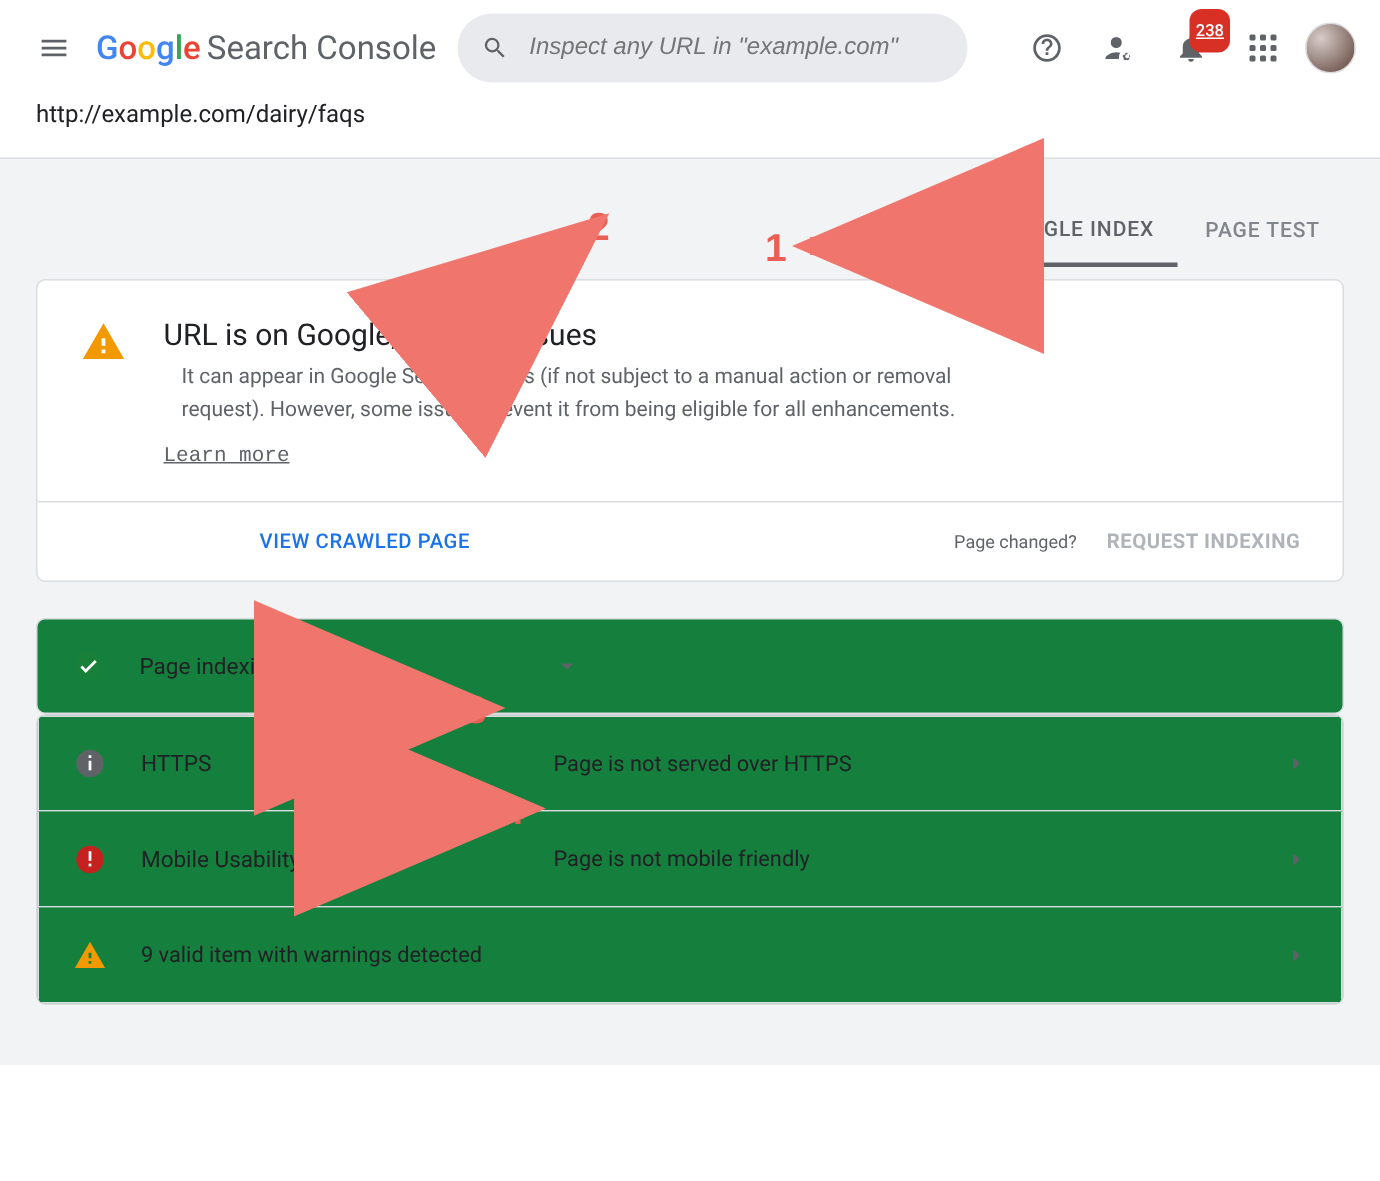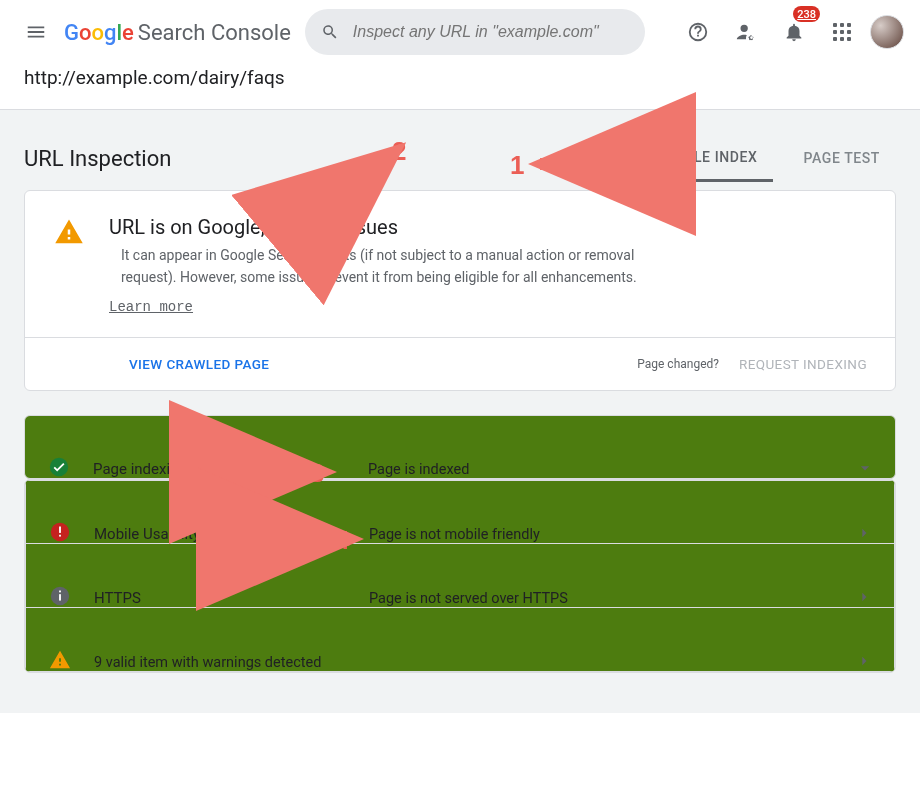--- a/index.html
+++ b/index.html
@@ -24,49 +24,49 @@
   
   .topbar{display:flex;align-items:center;height:64px;padding:0 16px;gap:8px;}
   .iconbtn{width:40px;height:40px;border-radius:50%;display:flex;align-items:center;justify-content:center;color:var(--muted);cursor:pointer;}
   .logo{display:flex;align-items:center;gap:4px;font-size:22px;}
   .logo .g{font-weight:500;}
   .logo .sc{color:var(--muted);font-weight:400;}
   .g1{color:#4285F4}.g2{color:#EA4335}.g3{color:#FBBC05}.g4{color:#4285F4}.g5{color:#34A853}.g6{color:#EA4335}
   .searchpill{flex:0 0 340px;height:46px;background:var(--pill);border-radius:23px;display:flex;align-items:center;padding:0 16px;gap:12px;color:var(--muted);margin-left:6px;}
   .searchpill input{border:none;background:transparent;outline:none;font-size:16px;font-style:italic;color:var(--muted);width:100%;}
   .spacer{flex:1;}
-  .badge{position:absolute;top:-6px;right:-6px;min-width:22px;height:16px;padding:0 4px;background:#d93025;color:#fff;font-size:11px;font-weight:500;border-radius:8px;display:flex;align-items:center;justify-content:center;text-decoration:underline;}
+  .badge{position:absolute;top:-6px;right:-6px;min-width:22px;height:29px;padding:0 4px;background:#d93025;color:#fff;font-size:11px;font-weight:500;border-radius:8px;display:flex;align-items:center;justify-content:center;text-decoration:underline;}
   .apps-icon{display:grid;grid-template-columns:repeat(3,4px);grid-template-rows:repeat(3,4px);gap:3px;}
   .apps-icon span{width:4px;height:4px;background:var(--muted);border-radius:1px;}
   .avatar{width:34px;height:34px;border-radius:50%;background:radial-gradient(circle at 30% 30%,#d7ccc8,#5d4037);border:1px solid var(--line);}
-  .urlline{padding:2px 24px 20px;font-size:19px;}
+  .urlline{padding:2px 24px 20px;font-size:16px;}
   .divider{height:1px;background:var(--line);}
 
   
   .page{background:var(--page-bg);padding:16px 24px 40px;}
   .titlerow{display:flex;align-items:center;height:64px;}
   .pagetitle{font-size:22px;font-weight:400;color:var(--text);}
-  .tabs{margin-left:auto;display:flex;gap:14px;}
+  .tabs{margin-left:auto;display:flex;gap:2px;}
   .tab{padding:0 16px;height:48px;display:flex;align-items:center;font-size:14px;font-weight:500;letter-spacing:.6px;color:var(--light);cursor:pointer;}
   .tab.active{color:var(--grey);border-bottom:3px solid var(--grey);}
 
   .card{background:#fff;border:1px solid var(--line);border-radius:6px;overflow:hidden;}
   .statuscard{margin-bottom:24px;}
   .statuscard .top{display:flex;gap:24px;padding:24px 28px 22px;border-bottom:1px solid var(--line);}
   .stat-icon{flex:0 0 32px;display:flex;justify-content:center;padding-top:2px;}
   .stat-body h2{margin:0 0 6px;font-size:20px;font-weight:400;}
   .stat-body p{margin:0 12px 8px;color:var(--muted);font-size:14px;line-height:1.55;max-width:560px;}
   .stat-body a{color:var(--muted);font-size:14px;font-family:Liberation Mono, monospace;}
   .statuscard .bottom{display:flex;align-items:center;padding:18px 28px;gap:20px;}
-  .linkbtn{color:#1a73e8;font-size:13.5px;font-weight:500;letter-spacing:.4px;cursor:pointer;}
+  .linkbtn{color:#1a73e8;font-size:13.5px;font-weight:500;letter-spacing:.4px;cursor:pointer;margin-left:44px;}
   .statuscard .bottom .spacer{flex:1;}
   .qtext{color:var(--muted);font-size:12px;}
-  .disabled{color:#b0b4b9;font-size:13.5px;font-weight:400;letter-spacing:.4px;}
-
-  .row{display:flex;align-items:flex-end;padding:0 20px;height:64px;gap:20px;background:#4d7c0f;border:1px solid var(--line);border-radius:6px;cursor:pointer;}
+  .disabled{color:#b0b4b9;font-size:13.5px;font-weight:700;letter-spacing:.4px;}
+
+  .row{display:flex;align-items:center;padding:0 20px;height:64px;gap:20px;background:#15803d;border:1px solid var(--line);border-radius:6px;cursor:pointer;}
   .row + .row{border-top:none;border-radius:0;}
   .rows{border-radius:6px;overflow:hidden;}
   .rows .row{border-radius:0;border-left:1px solid var(--line);border-right:1px solid var(--line);border-top:none;}
   .rows .row:first-child{border-top:1px solid var(--line);}
   .row .lead{flex:0 0 28px;display:flex;justify-content:center;}
   .row .label{flex:0 0 255px;font-size:15px;}
   .row .val{flex:1;font-size:14.5px;}
   .row .chev{color:var(--muted);}
   .section-label{font-size:14px;color:var(--muted);margin:24px 0 14px;}
 
@@ -130,21 +130,20 @@
         </div>
     </div>
     <div class="avatar"></div>
   </div>
 
   <div class="urlline">http://example.com/dairy/faqs</div>
   <div class="divider"></div>
 
   <div class="page">
     <div class="titlerow">
-      <div class="pagetitle">URL Inspection</div>
       <div class="tabs">
         <div class="tab active">GOOGLE INDEX</div>
         <div class="tab">PAGE TEST</div>
       </div>
     </div>
 
     <div class="card statuscard">
       <div class="top">
         <div class="stat-icon">
           <svg width="30" height="30" viewBox="0 0 24 24">
@@ -167,65 +166,64 @@
     </div>
 
     <div class="row">
       <div class="lead">
         <svg width="22" height="22" viewBox="0 0 24 24">
             <circle cx="12" cy="12" r="10" fill="#188038"></circle>
             <path fill="#fff" d="M10 14.2l-2.5-2.5-1.4 1.4L10 17l8-8-1.4-1.4z"></path>
           </svg>
       </div>
       <div class="label">Page indexing</div>
-      <div class="val">Page is indexed</div>
       <div class="chev">
         <svg width="20" height="20" viewBox="0 0 24 24">
             <path fill="#5f6368" d="M7 10l5 5 5-5z"></path>
           </svg>
       </div>
     </div>
 
 
     <div class="rows card" style="padding:0">
+      <div class="row">
+        <div class="lead">
+          <svg width="22" height="22" viewBox="0 0 24 24">
+              <circle cx="12" cy="12" r="10" fill="#5f6368"></circle>
+              <rect x="11" y="10" width="2" height="7" fill="#fff"></rect>
+              <rect x="11" y="6" width="2" height="2" fill="#fff"></rect>
+            </svg>
+        </div>
+        <div class="label">HTTPS</div>
+        <div class="val">Page is not served over HTTPS</div>
+        <div class="chev">
+            <svg width="20" height="20" viewBox="0 0 24 24">
+              <path fill="#5f6368" d="M10 17l5-5-5-5v10z"></path>
+            </svg>
+          </div>
+      </div>
       <div class="row">
         <div class="lead">
           <svg width="22" height="22" viewBox="0 0 24 24">
               <circle cx="12" cy="12" r="10" fill="#c5221f"></circle>
               <rect x="11" y="6" width="2" height="7" fill="#fff"></rect>
               <rect x="11" y="15" width="2" height="2" fill="#fff"></rect>
             </svg>
         </div>
         <div class="label">Mobile Usability</div>
         <div class="val">Page is not mobile friendly</div>
         <div class="chev">
             <svg width="20" height="20" viewBox="0 0 24 24">
               <path fill="#5f6368" d="M10 17l5-5-5-5v10z"></path>
             </svg>
           </div>
       </div>
       <div class="row">
         <div class="lead">
           <svg width="22" height="22" viewBox="0 0 24 24">
-              <circle cx="12" cy="12" r="10" fill="#5f6368"></circle>
-              <rect x="11" y="10" width="2" height="7" fill="#fff"></rect>
-              <rect x="11" y="6" width="2" height="2" fill="#fff"></rect>
-            </svg>
-        </div>
-        <div class="label">HTTPS</div>
-        <div class="val">Page is not served over HTTPS</div>
-        <div class="chev">
-            <svg width="20" height="20" viewBox="0 0 24 24">
-              <path fill="#5f6368" d="M10 17l5-5-5-5v10z"></path>
-            </svg>
-          </div>
-      </div>
-      <div class="row">
-        <div class="lead">
-          <svg width="22" height="22" viewBox="0 0 24 24">
               <path fill="#f29900" d="M1 21h22L12 2 1 21zm12-3h-2v-2h2v2zm0-4h-2v-4h2v4z"></path>
             </svg>
         </div>
         <div class="val">9 valid item with warnings detected</div>
         <div class="chev">
             <svg width="20" height="20" viewBox="0 0 24 24">
               <path fill="#5f6368" d="M10 17l5-5-5-5v10z"></path>
             </svg>
           </div>
       </div>

